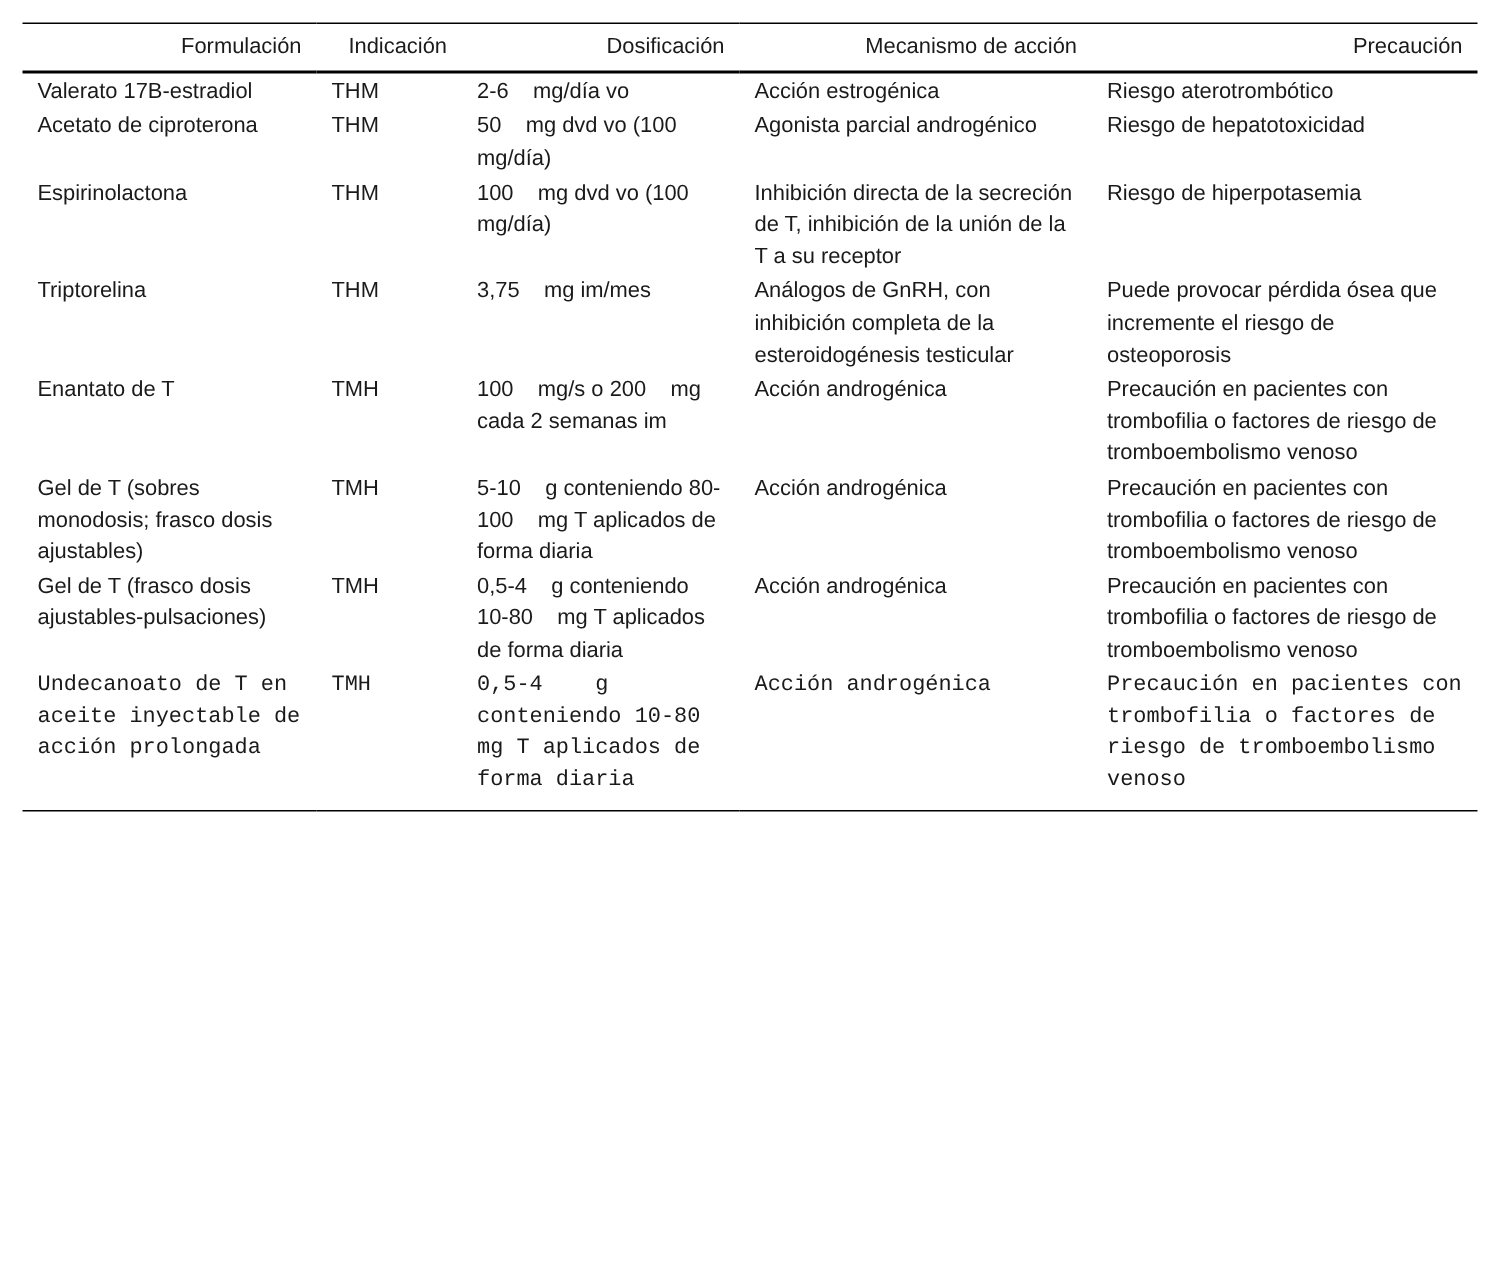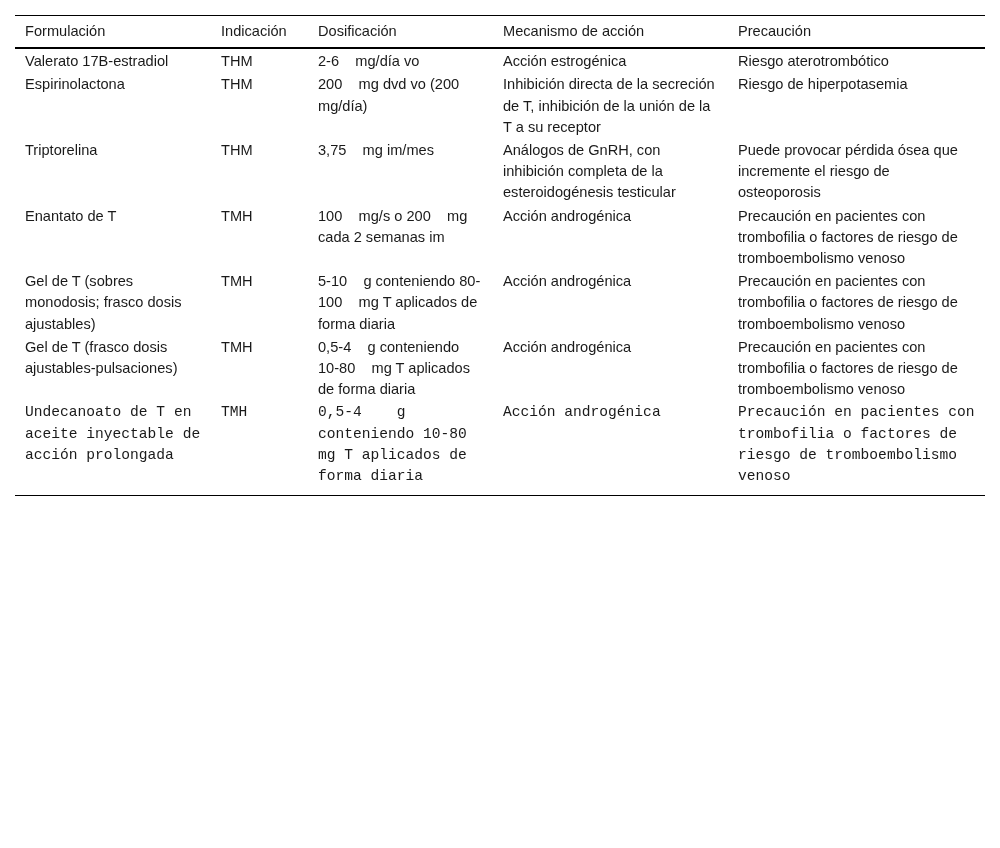--- a/index.html
+++ b/index.html
@@ -36,20 +36,21 @@
     }
     th, td {
       text-align: left;
       vertical-align: top;
       font-weight: normal;
       padding: 0 10px;
     }
     th {
       padding-top: 5px;
       padding-bottom: 5px;
+      text-align: right;
     }
     tbody tr td {
       padding-top: 2px;
       padding-bottom: 0px;
     }
     tbody tr:last-child td {
       padding-bottom: 8px;
       font-family: Liberation Mono, monospace;
     }
     col.c1 { width: 196px; }
@@ -86,23 +87,30 @@
     </thead>
     <tbody>
       <tr>
         <td>Valerato 17B-estradiol</td>
         <td>THM</td>
         <td class="dose">2-6    mg/día vo</td>
         <td>Acción estrogénica</td>
         <td>Riesgo aterotrombótico</td>
       </tr>
       <tr>
+        <td>Acetato de ciproterona</td>
+        <td>THM</td>
+        <td class="dose">50    mg dvd vo (100    mg/día)</td>
+        <td>Agonista parcial androgénico</td>
+        <td>Riesgo de hepatotoxicidad</td>
+      </tr>
+      <tr>
         <td>Espirinolactona</td>
         <td>THM</td>
-        <td class="dose">200    mg dvd vo (200    mg/día)</td>
+        <td class="dose">100    mg dvd vo (100    mg/día)</td>
         <td>Inhibición directa de la secreción de T, inhibición de la unión de la T a su receptor</td>
         <td>Riesgo de hiperpotasemia</td>
       </tr>
       <tr>
         <td>Triptorelina</td>
         <td>THM</td>
         <td class="dose">3,75    mg im/mes</td>
         <td>Análogos de GnRH, con inhibición completa de la esteroidogénesis testicular</td>
         <td>Puede provocar pérdida ósea que incremente el riesgo de osteoporosis</td>
       </tr>

